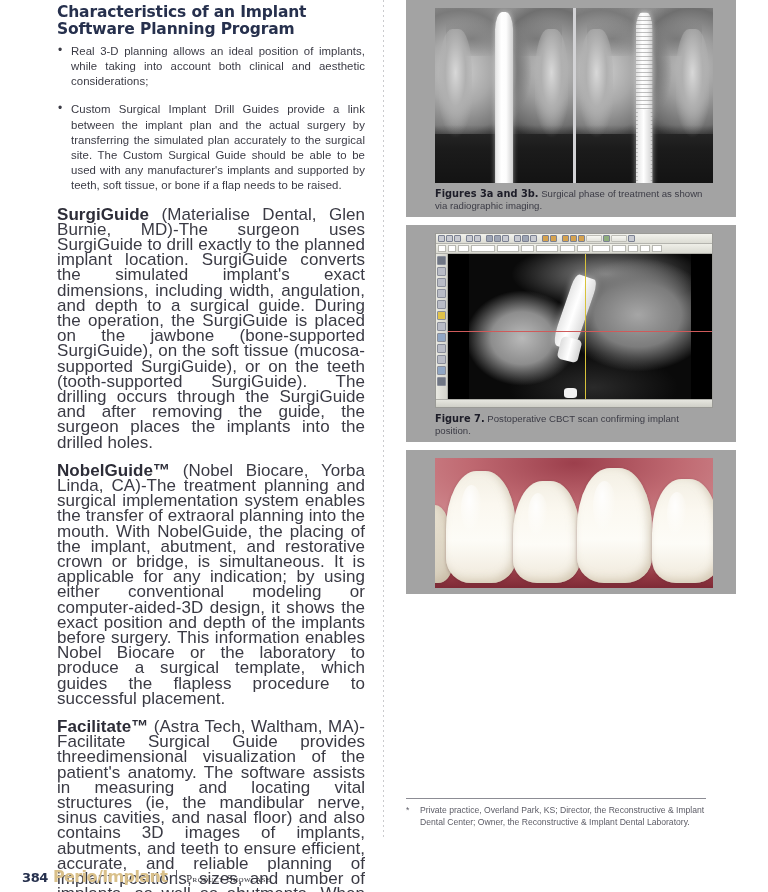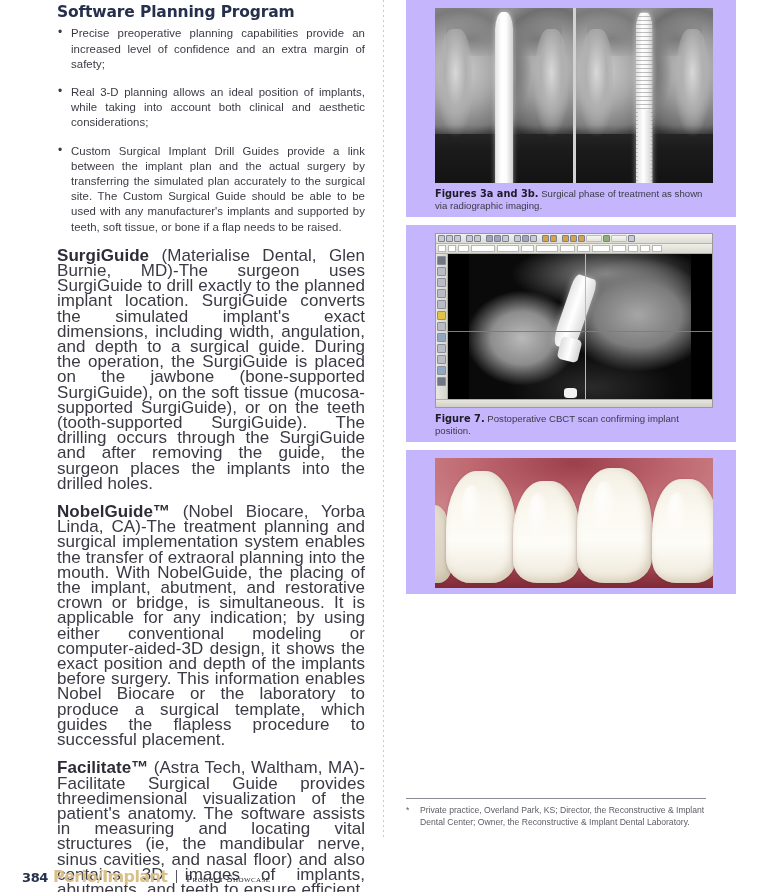--- a/index.html
+++ b/index.html
@@ -96,21 +96,21 @@
     position: absolute;
     left: 406px;
     top: 0px;
     width: 330px;
   }
 
   .fig-block { margin-bottom: 8px; }
 
   .fig-frame {
     position: relative;
-    background: #c4b5fd;
+    background: #a3a3a3;
     padding: 8px 0 6px 0;
   }
 
   
   .radio-pair {
     width: 278px;
     height: 175px;
     margin-left: 29px;
     display: flex;
     gap: 3px;
@@ -474,25 +474,25 @@
 </head>
 <body>
 
 <div class="page">
 
   <div class="gutter-rule"></div>
 
   <div class="col-left">
 
     <h1 class="art-title">
+      <span>Characteristics of an Implant</span>
       <span class="line2">Software Planning Program</span>
     </h1>
 
     <ul class="bullets">
-      <li>Precise preoperative planning capabilities provide an increased level of confidence and an extra margin of safety;</li>
       <li>Real 3-D planning allows an ideal position of implants, while taking into account both clinical and aesthetic considerations;</li>
       <li>Custom Surgical Implant Drill Guides provide a link between the implant plan and the actual surgery by transferring the simulated plan accurately to the surgical site. The Custom Surgical Guide should be able to be used with any manufacturer's implants and supported by teeth, soft tissue, or bone if a flap needs to be raised.</li>
     </ul>
 
     <p class="body sp-before">
       <span class="lead">SurgiGuide</span><span> (Materialise Dental, Glen Burnie, MD)-The surgeon uses SurgiGuide to drill exactly to the planned implant location. SurgiGuide converts the simulated implant's exact dimensions, including width, angulation, and depth to a surgical guide. During the operation, the SurgiGuide is placed on the jawbone (bone-supported SurgiGuide), on the soft tissue (mucosa-supported SurgiGuide), or on the teeth (tooth-supported SurgiGuide). The drilling occurs through the SurgiGuide and after removing the guide, the surgeon places the implants into the drilled holes.</span>
     </p>
 
     <p class="body">
       <span class="lead">NobelGuide™</span><span> (Nobel Biocare, Yorba Linda, CA)-The treatment planning and surgical implementation system enables the transfer of extraoral planning into the mouth. With NobelGuide, the placing of the implant, abutment, and restorative crown or bridge, is simultaneous. It is applicable for any indication; by using either conventional modeling or computer-aided-3D design, it shows the exact position and depth of the implants before surgery. This information enables Nobel Biocare or the laboratory to produce a surgical template, which guides the flapless procedure to successful placement.</span>

